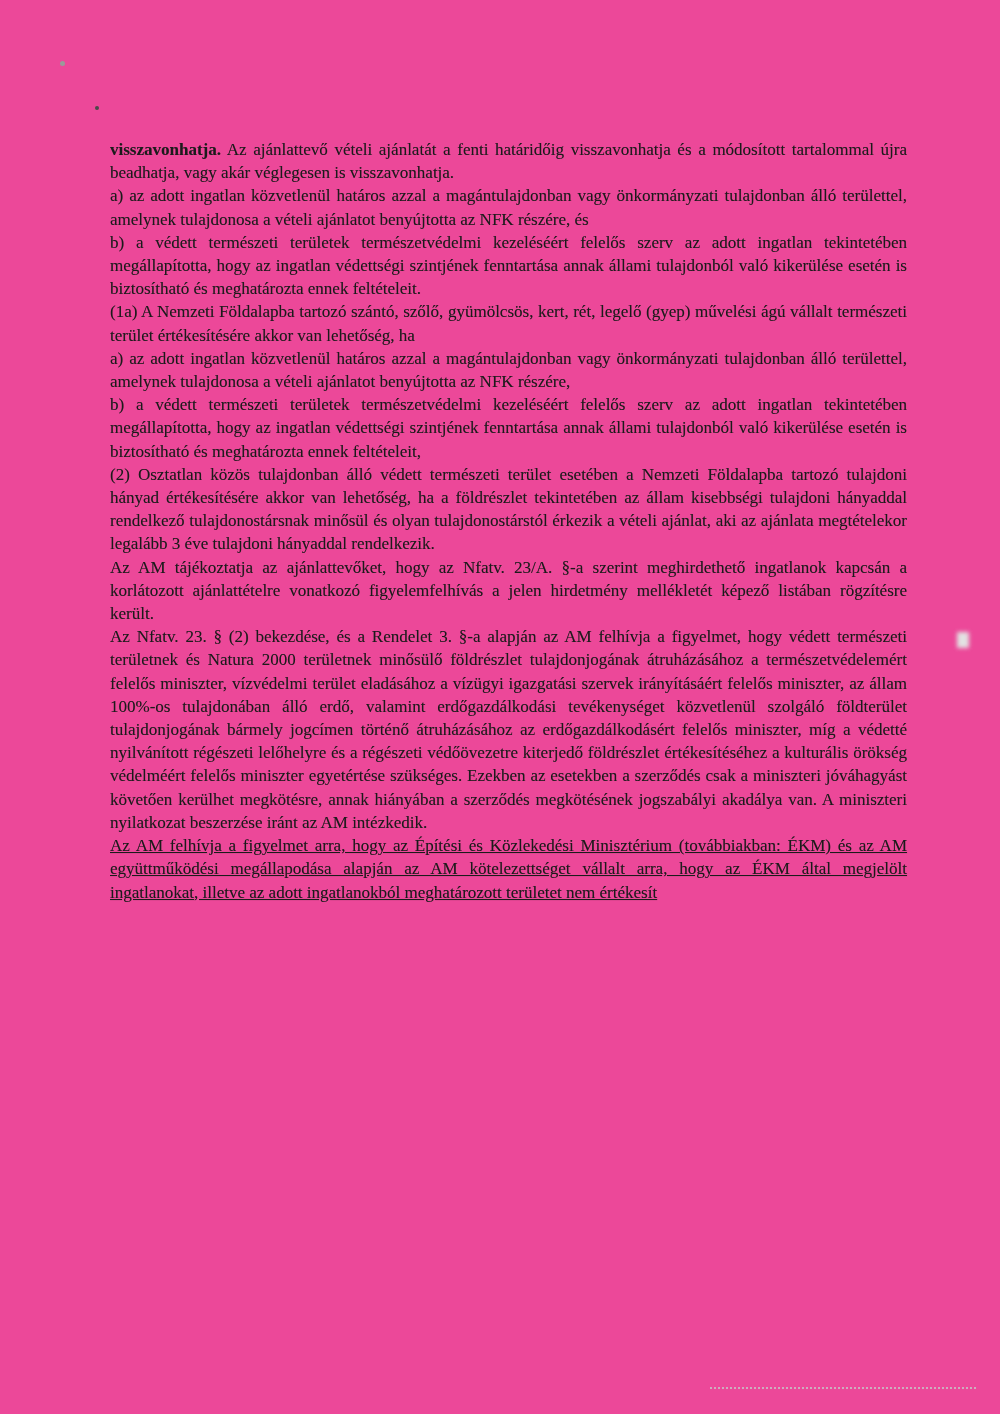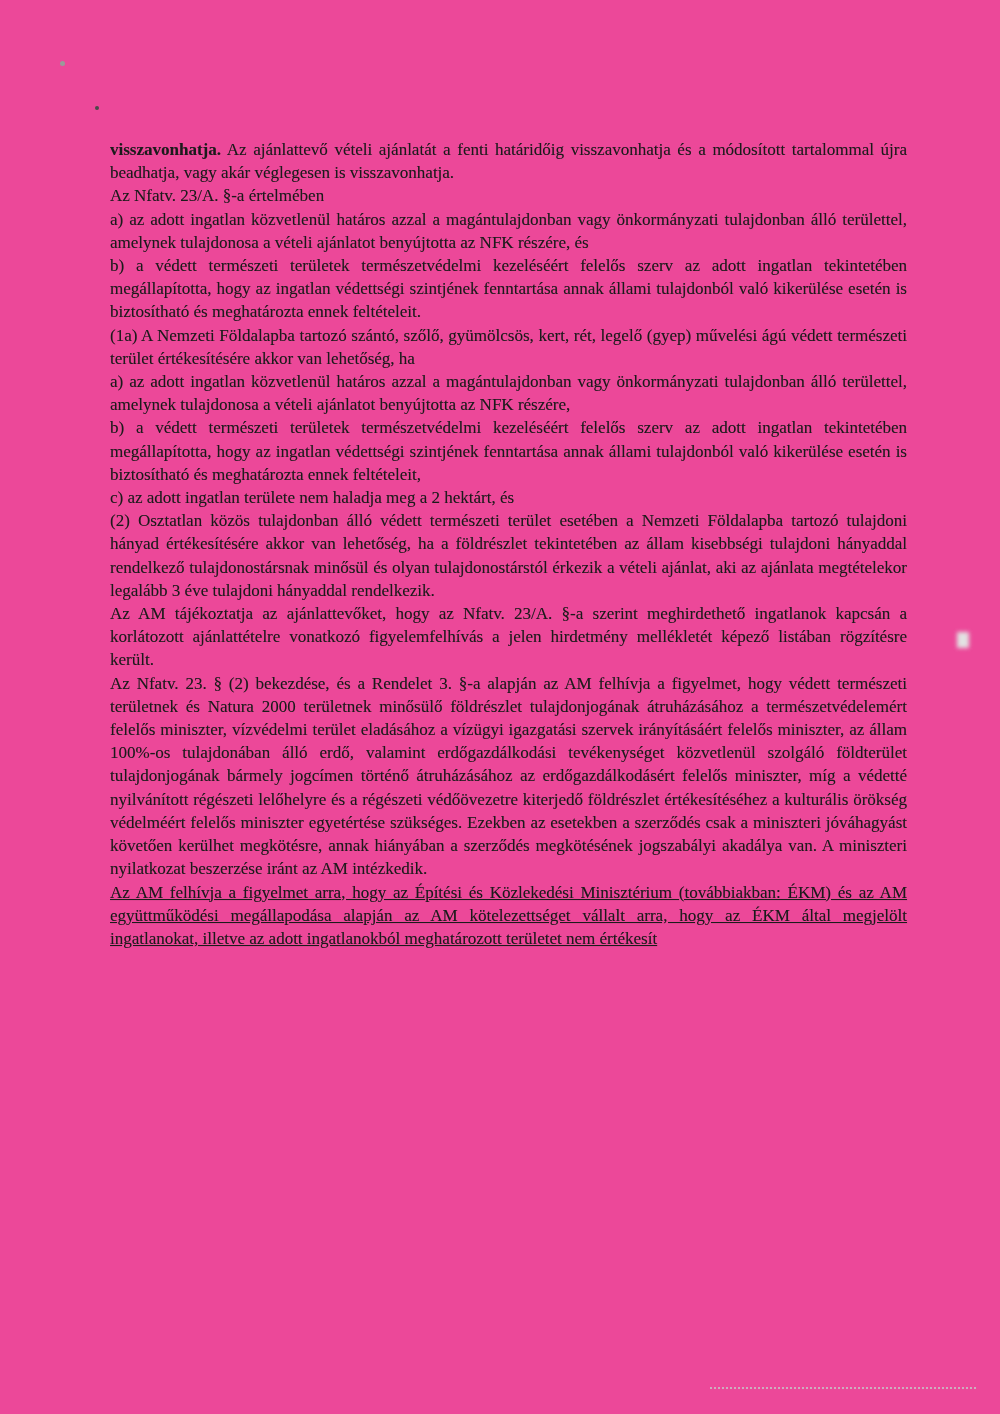--- a/index.html
+++ b/index.html
@@ -61,29 +61,27 @@
 
   <span class="speck-1"></span>
   <span class="speck-2"></span>
   <span class="smudge"></span>
   <span class="bottom-dotted-line"></span>
 
   <div class="content">
 
     <p><b>visszavonhatja.</b><span> Az ajánlattevő vételi ajánlatát a fenti határidőig visszavonhatja és a módosított tartalommal újra beadhatja, vagy akár véglegesen is visszavonhatja.</span></p>
 
-    <p class="gap-xl">Az Nfatv. 23/A. §-a értelmében</p>
 
     <p>a) az adott ingatlan közvetlenül határos azzal a magántulajdonban vagy önkormányzati tulajdonban álló területtel, amelynek tulajdonosa a vételi ajánlatot benyújtotta az NFK részére, és</p>
     <p>b) a védett természeti területek természetvédelmi kezeléséért felelős szerv az adott ingatlan tekintetében megállapította, hogy az ingatlan védettségi szintjének fenntartása annak állami tulajdonból való kikerülése esetén is biztosítható és meghatározta ennek feltételeit.</p>
 
-    <p class="gap-md">(1a) A Nemzeti Földalapba tartozó szántó, szőlő, gyümölcsös, kert, rét, legelő (gyep) művelési ágú védett természeti terület értékesítésére akkor van lehetőség, ha</p>
+    <p class="gap-md">(1a) A Nemzeti Földalapba tartozó szántó, szőlő, gyümölcsös, kert, rét, legelő (gyep) művelési ágú vállalt természeti terület értékesítésére akkor van lehetőség, ha</p>
     <p>a) az adott ingatlan közvetlenül határos azzal a magántulajdonban vagy önkormányzati tulajdonban álló területtel, amelynek tulajdonosa a vételi ajánlatot benyújtotta az NFK részére,</p>
     <p>b) a védett természeti területek természetvédelmi kezeléséért felelős szerv az adott ingatlan tekintetében megállapította, hogy az ingatlan védettségi szintjének fenntartása annak állami tulajdonból való kikerülése esetén is biztosítható és meghatározta ennek feltételeit,</p>
-    <p>c) az adott ingatlan területe nem haladja meg a 2 hektárt, és</p>
 
     <p class="gap-sm">(2) Osztatlan közös tulajdonban álló védett természeti terület esetében a Nemzeti Földalapba tartozó tulajdoni hányad értékesítésére akkor van lehetőség, ha a földrészlet tekintetében az állam kisebbségi tulajdoni hányaddal rendelkező tulajdonostársnak minősül és olyan tulajdonostárstól érkezik a vételi ajánlat, aki az ajánlata megtételekor legalább 3 éve tulajdoni hányaddal rendelkezik.</p>
     <p>Az AM tájékoztatja az ajánlattevőket, hogy az Nfatv. 23/A. §-a szerint meghirdethető ingatlanok kapcsán a korlátozott ajánlattételre vonatkozó figyelemfelhívás a jelen hirdetmény mellékletét képező listában rögzítésre került.</p>
 
     <p class="gap-sm">Az Nfatv. 23. § (2) bekezdése, és a Rendelet 3. §-a alapján az AM felhívja a figyelmet, hogy védett természeti területnek és Natura 2000 területnek minősülő földrészlet tulajdonjogának átruházásához a természetvédelemért felelős miniszter, vízvédelmi terület eladásához a vízügyi igazgatási szervek irányításáért felelős miniszter, az állam 100%-os tulajdonában álló erdő, valamint erdőgazdálkodási tevékenységet közvetlenül szolgáló földterület tulajdonjogának bármely jogcímen történő átruházásához az erdőgazdálkodásért felelős miniszter, míg a védetté nyilvánított régészeti lelőhelyre és a régészeti védőövezetre kiterjedő földrészlet értékesítéséhez a kulturális örökség védelméért felelős miniszter egyetértése szükséges. Ezekben az esetekben a szerződés csak a miniszteri jóváhagyást követően kerülhet megkötésre, annak hiányában a szerződés megkötésének jogszabályi akadálya van. A miniszteri nyilatkozat beszerzése iránt az AM intézkedik.</p>
 
     <p class="gap-end">Az AM felhívja a figyelmet arra, hogy az Építési és Közlekedési Minisztérium (továbbiakban: ÉKM) és az AM együttműködési megállapodása alapján az AM kötelezettséget vállalt arra, hogy az ÉKM által megjelölt ingatlanokat, illetve az adott ingatlanokból meghatározott területet nem értékesít</p>
 
   </div>
 </div>

